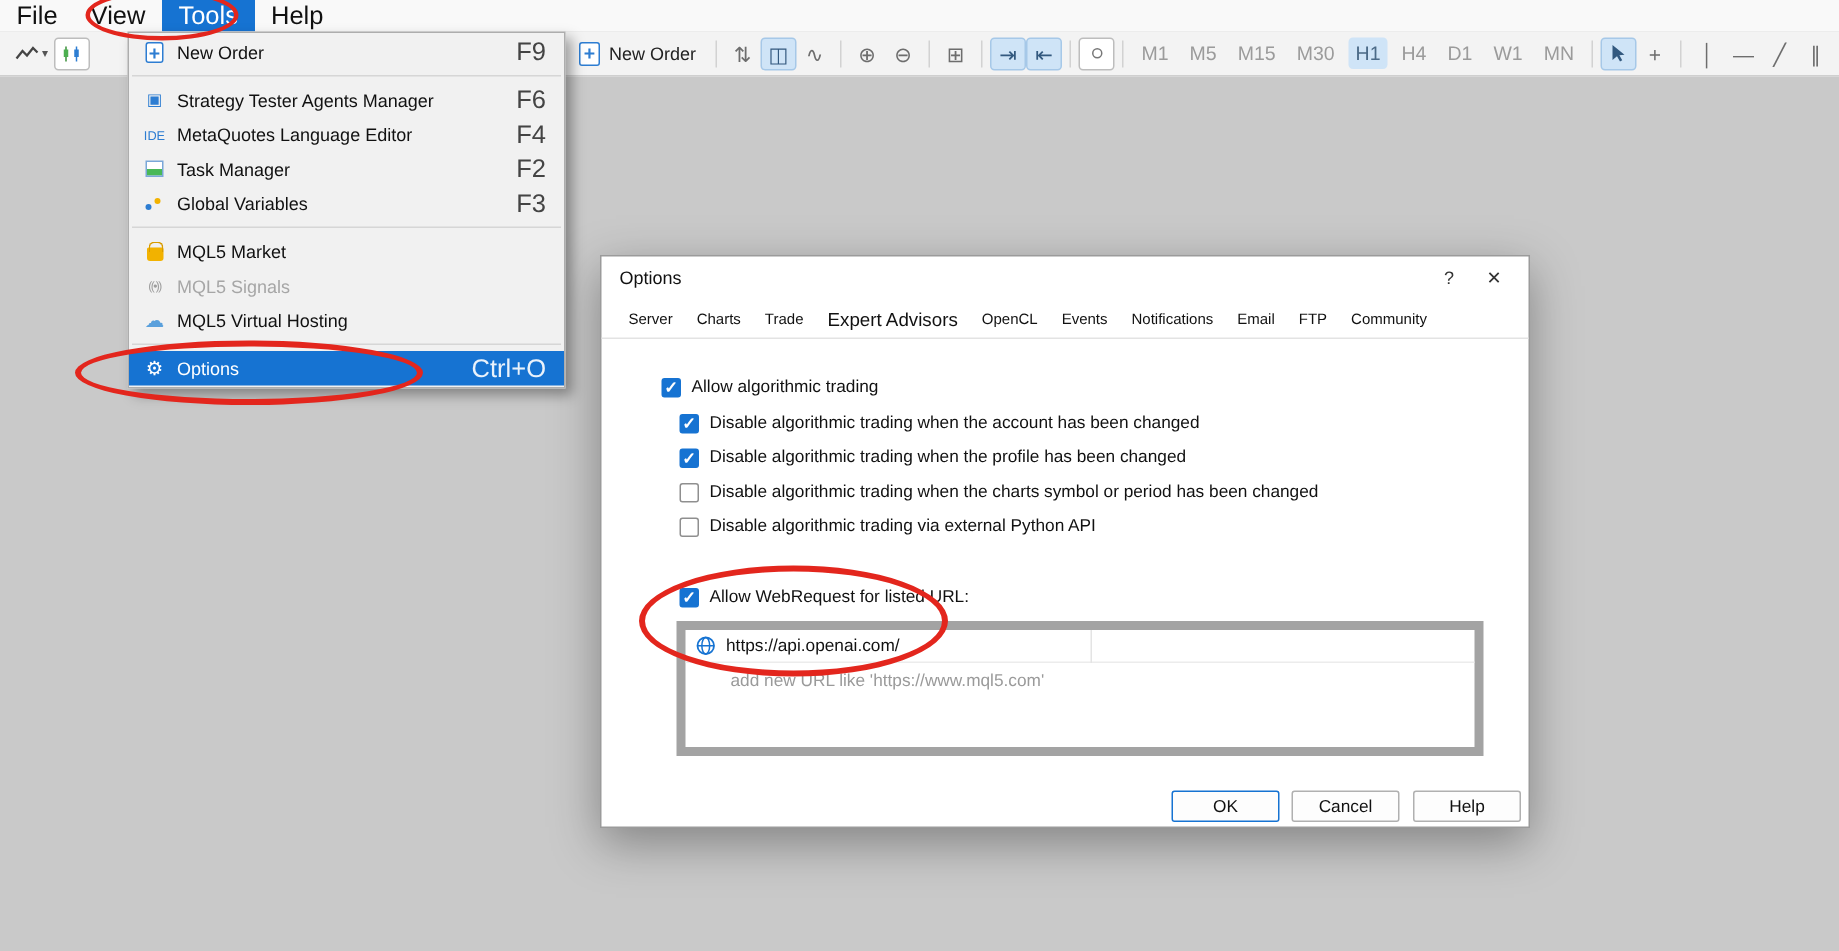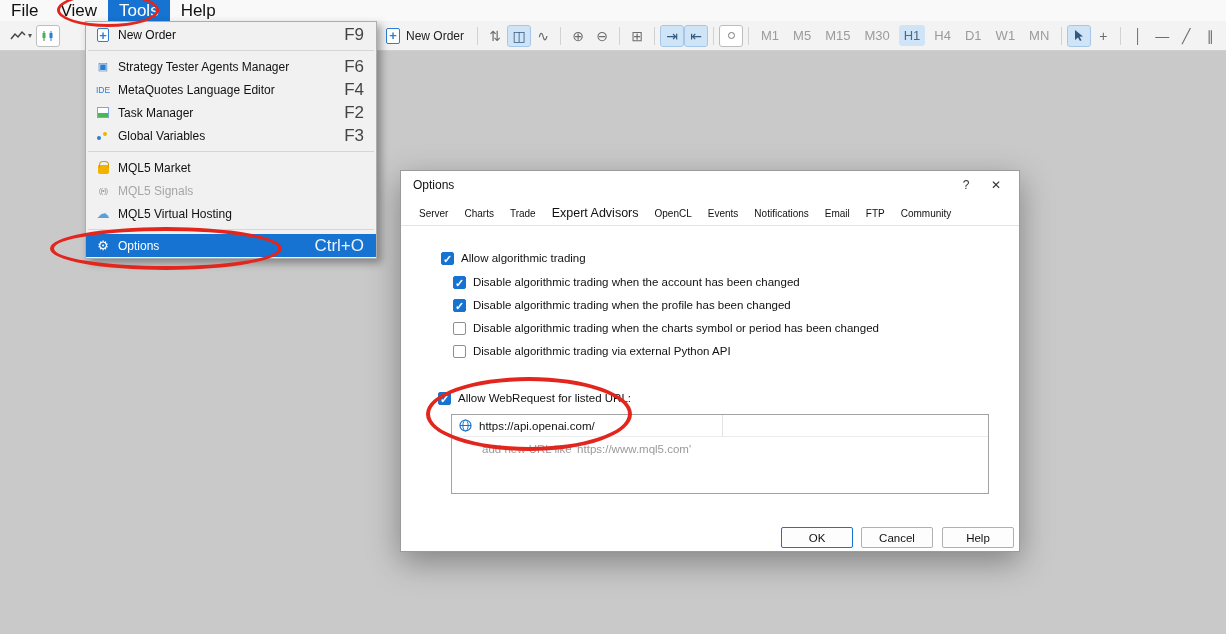--- a/index.html
+++ b/index.html
@@ -55,21 +55,21 @@
   .dlg-titlebar{height:28px;display:flex;align-items:center;padding:0 8px 0 12px;font-size:12px}
   .dlg-title{flex:1}
   .dlg-sysbtn{width:30px;height:22px;display:flex;align-items:center;justify-content:center;color:#333;font-size:12px}
   .tabbar{height:27px;display:flex;align-items:flex-end;padding:0 10px;border-bottom:1px solid #e3e3e3;color:#111}
   .tab{padding:5px 8px 6px;font-size:10px;white-space:nowrap}
   .tab.active{font-size:12.5px;font-weight:400;padding-bottom:5px}
   .cbrow{position:absolute;display:flex;align-items:flex-start;gap:7px;white-space:nowrap}
   .cb{width:13px;height:13px;border:1px solid #8f8f8f;border-radius:2px;background:#fff;position:relative;flex:none}
   .cbrow.checked .cb{background:#1673d2;border-color:#1673d2}
   .cbrow.checked .cb::after{content:"✓";position:absolute;left:0;right:0;top:-1px;color:#fff;font-size:11px;line-height:14px;text-align:center;font-weight:bold}
-  .urlbox{position:absolute;left:50px;top:243px;width:538px;height:80px;border:1px solid #a3a3a3;background:#fff}
+  .urlbox{position:absolute;left:50px;top:243px;width:538px;height:90px;border:6px solid #a3a3a3;background:#fff}
   .url-row{height:22px;display:flex;align-items:center;padding-left:7px;border-bottom:1px solid #ececec;position:relative}
   .url-cell-divider{position:absolute;left:270px;top:0;width:1px;height:22px;background:#e4e4e4}
   .url-text{margin-left:7px}
   .url-hint{padding:6px 0 0 30px;color:#9a9a9a}
   .dlg-btn{position:absolute;top:356px;width:72px;height:21px;background:#fdfdfd;border:1px solid #b0b0b0;border-radius:2px;display:flex;align-items:center;justify-content:center;font-size:11.5px;color:#111}
   .dlg-btn.default{border-color:#1673d2}
 
   
   .ellipse{position:absolute;border:4px solid #e3261d;border-radius:50%;z-index:20;pointer-events:none;background:transparent}
 </style>
@@ -238,21 +238,21 @@
       <span>Disable algorithmic trading when the account has been changed</span>
     </div>
     <div class="cbrow" style="left:52px;top:151px">
       <span class="cb"></span>
       <span>Disable algorithmic trading when the charts symbol or period has been changed</span>
     </div>
     <div class="cbrow" style="left:52px;top:174px">
       <span class="cb"></span>
       <span>Disable algorithmic trading via external Python API</span>
     </div>
-    <div class="cbrow checked" style="left:37px;top:221px">
+    <div class="cbrow checked" style="left:52px;top:221px">
       <span class="cb"></span>
       <span>Allow WebRequest for listed URL:</span>
     </div>
 
     <div class="urlbox">
       <div class="url-row">
         <svg width="13" height="13" viewBox="0 0 13 13">
             <circle cx="6.5" cy="6.5" r="5.5" fill="none" stroke="#1673d2" stroke-width="1.2"></circle>
             <ellipse cx="6.5" cy="6.5" rx="2.6" ry="5.5" fill="none" stroke="#1673d2" stroke-width="1"></ellipse>
             <line x1="1" y1="6.5" x2="12" y2="6.5" stroke="#1673d2" stroke-width="1"></line>

